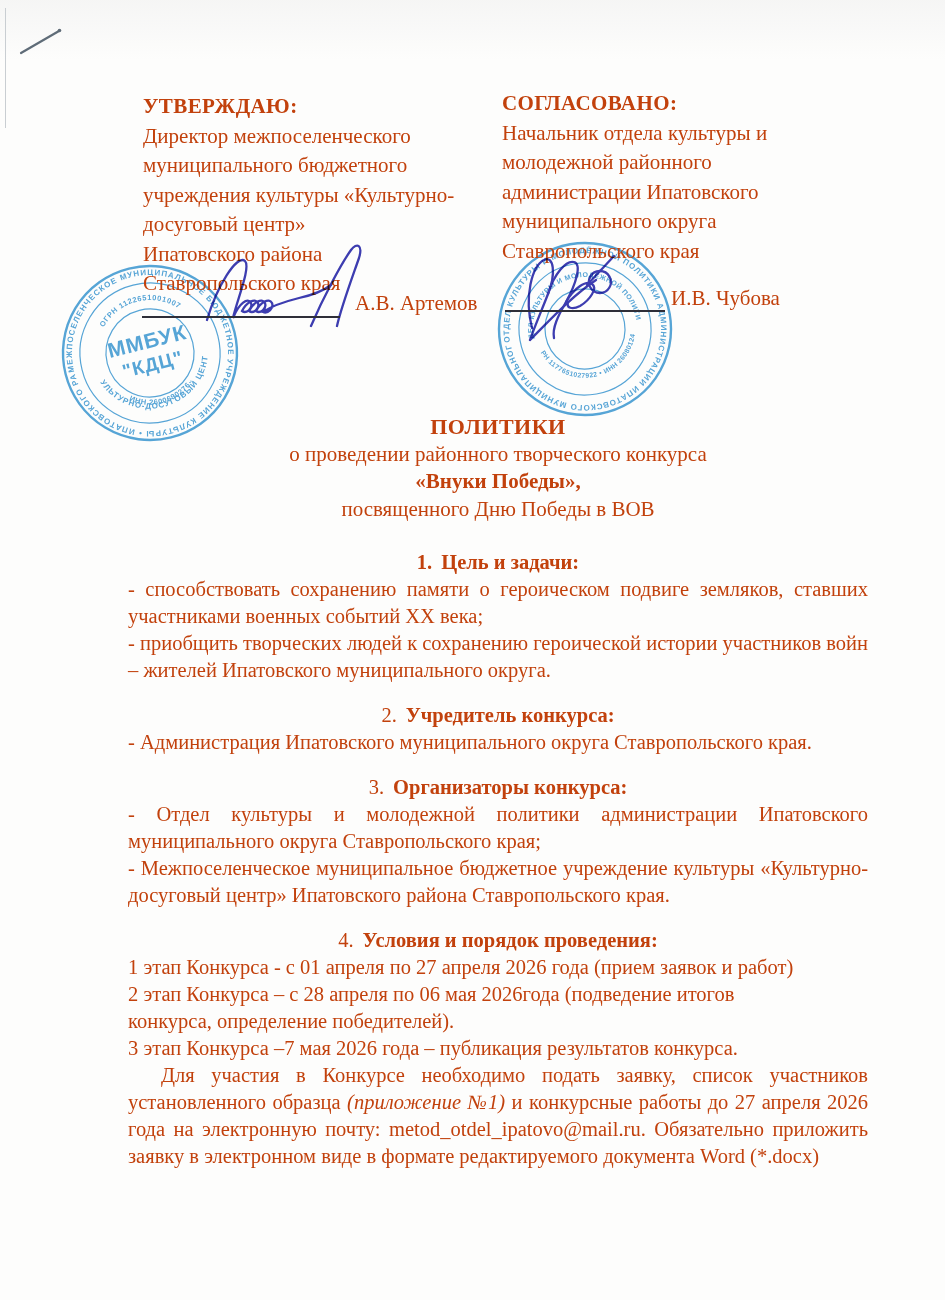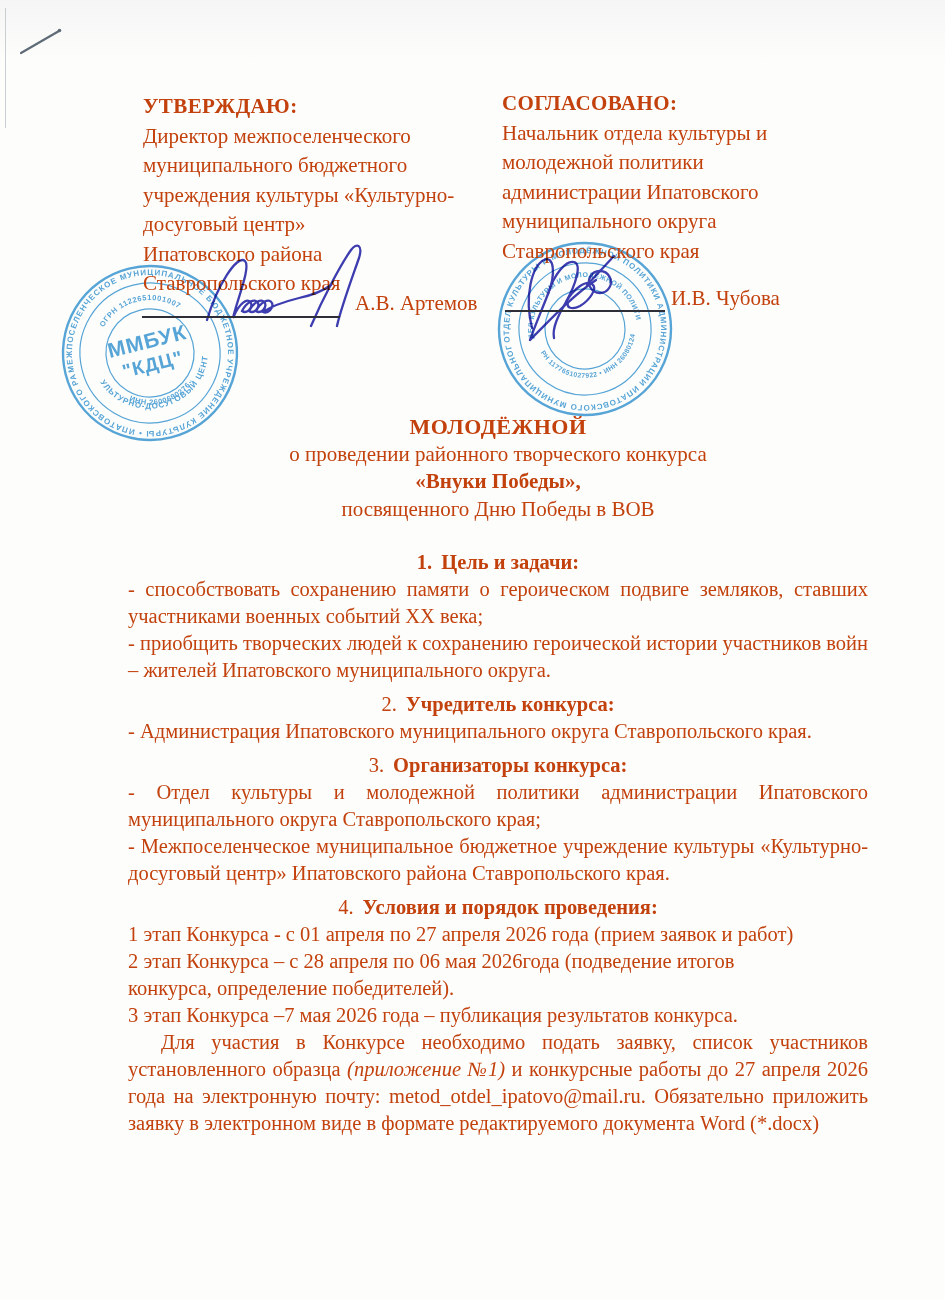--- a/index.html
+++ b/index.html
@@ -38,21 +38,21 @@
 
   
   .title-block{position:absolute;left:128px;top:413px;width:740px;z-index:2;
     text-align:center;font-size:21px;line-height:27.5px;}
   .title-block .b{font-weight:bold;}
   .title-block .l1{font-size:22px;letter-spacing:.5px;}
 
   
   .doc-body{position:absolute;left:128px;top:541px;width:740px;z-index:2;
     font-size:20.5px;line-height:27px;}
-  .sec-head{text-align:center;margin-top:7px;}
+  .sec-head{text-align:center;margin-top:18px;}
   .sec-head.first{margin-top:8px;}
   .sec-num{margin-right:9px;}
   .sec-head.first .sec-num{font-weight:bold;}
   .sec-title{font-weight:bold;}
   .doc-body p{margin:0;text-align:justify;}
   .doc-body p.nj{text-align:left;}
   .doc-body p.ind{text-indent:33px;}
   .bold{font-weight:bold;}
   .it{font-style:italic;}
 </style>
@@ -75,21 +75,21 @@
     <div>муниципального бюджетного</div>
     <div>учреждения культуры «Культурно-</div>
     <div>досуговый центр»</div>
     <div>Ипатовского района</div>
     <div>Ставропольского края</div>
   </div>
 
   <div class="appr appr-right">
     <div class="t">СОГЛАСОВАНО:</div>
     <div>Начальник отдела культуры и</div>
-    <div>молодежной политики</div>
+    <div>молодежной районного</div>
     <div>администрации Ипатовского</div>
     <div>муниципального округа</div>
     <div>Ставропольского края</div>
   </div>
 
   <svg class="stamp stamp-left" width="190" height="190" viewBox="0 0 190 190">
     <g transform="rotate(-14 95 95)">
       <circle cx="95" cy="95" r="87" fill="none" stroke-width="2.4" stroke="#4a9fd6"></circle>
       <circle cx="95" cy="95" r="70" fill="none" stroke-width="1.2" stroke="#4a9fd6"></circle>
       <circle cx="95" cy="95" r="44" fill="none" stroke-width="1.2" stroke="#4a9fd6"></circle>
@@ -160,21 +160,21 @@
       <path d="M24,104 C44,84 66,60 90,44"></path>
     </g>
   </svg>
 
   <div class="sigline sigline-left"></div>
   <div class="sigline sigline-right"></div>
   <span class="signame signame-left">А.В. Артемов</span>
   <span class="signame signame-right">И.В. Чубова</span>
 
   <div class="title-block">
-    <div class="b l1">МОЛОДЁЖНОЙ</div>
+    <div class="b l1">ПОЛИТИКИ</div>
     <div>о проведении районного творческого конкурса</div>
     <div class="b">«Внуки Победы»,</div>
     <div>посвященного Дню Победы в ВОВ</div>
   </div>
 
   <div class="doc-body">
 
     <div class="sec-head first">
       <span class="sec-num">1.</span><span class="sec-title">Цель и задачи:</span>
     </div>

